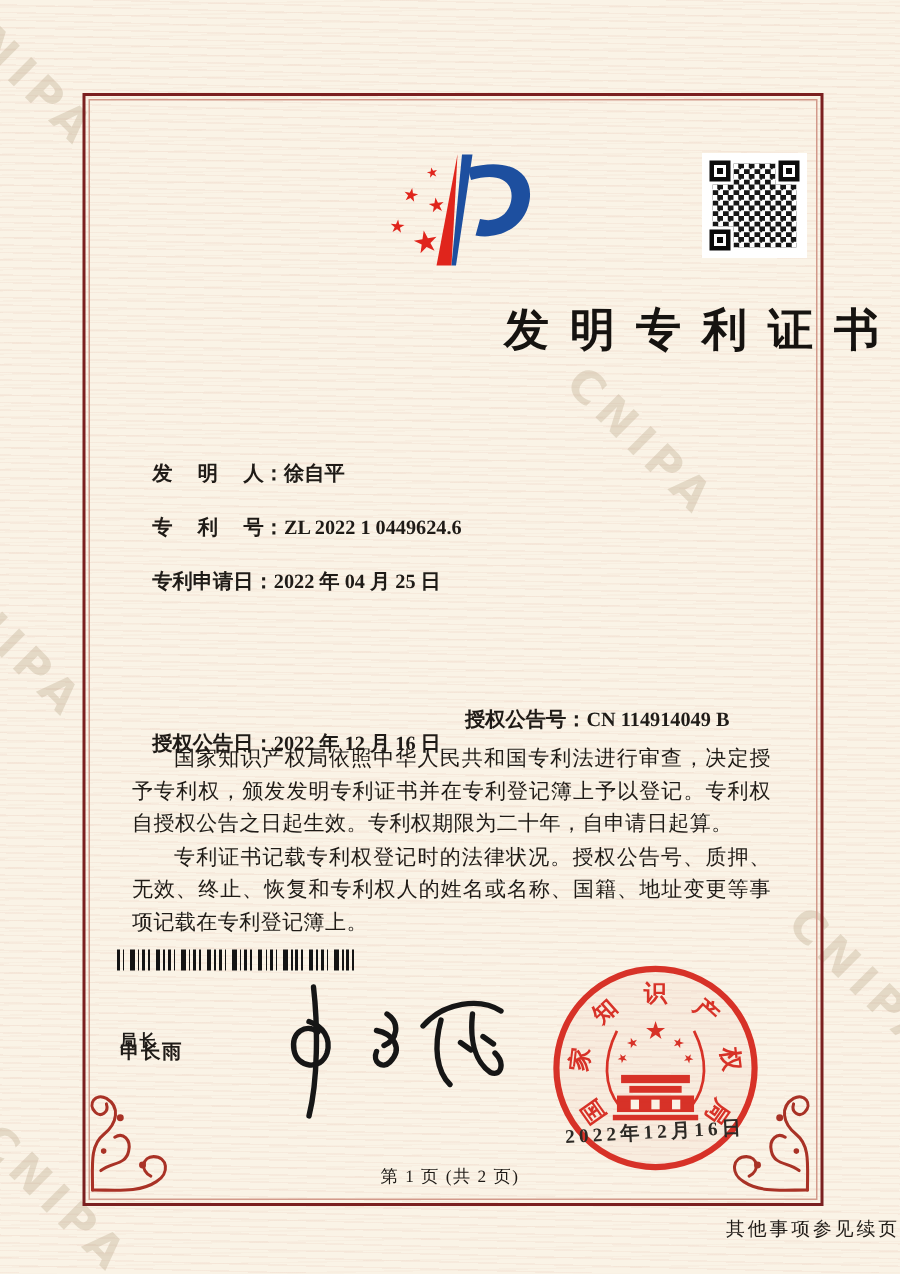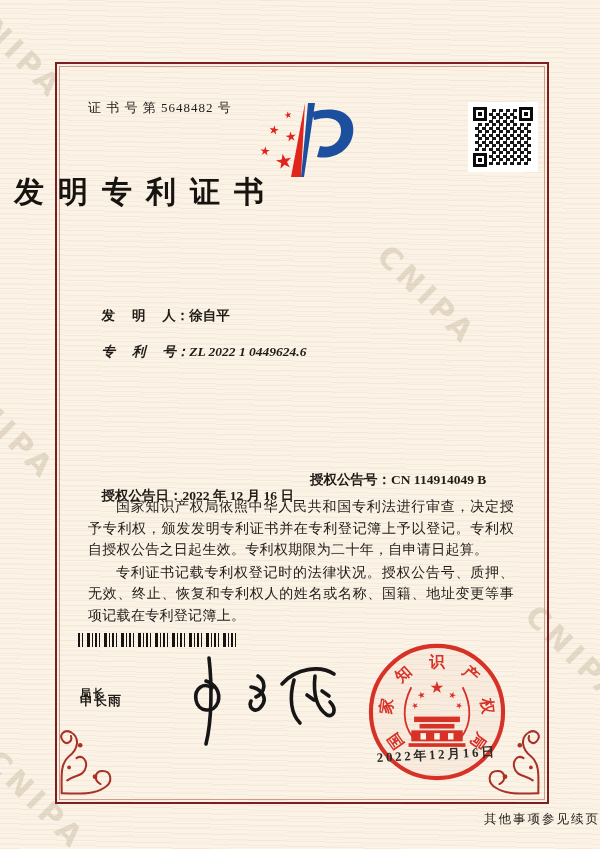--- a/index.html
+++ b/index.html
@@ -26,21 +26,21 @@
   .flourish.fl-right{left:468px;top:722px;transform:scaleX(-1);}
   
   .cert-no{left:88px;top:99px;font-size:13px;letter-spacing:1px;white-space:pre;}
   .logo{left:246px;top:100px;width:115px;height:78px;}
   .qr{left:468px;top:102px;width:70px;height:70px;background:#fff;}
   .qr-noise{position:absolute;left:7px;top:7px;width:56px;height:56px;
     background:repeating-conic-gradient(#0b0b0b 0% 25%, rgba(0,0,0,0) 0% 50%) 0 0 / 7px 7px;opacity:.95;}
   .finder{position:absolute;width:14px;height:14px;border:3px solid #0b0b0b;background:#fff;box-shadow:0 0 0 2px #fff;box-sizing:border-box;}
   .finder::after{content:"";position:absolute;left:2px;top:2px;width:4px;height:4px;background:#0b0b0b;}
   .f-tl{left:5px;top:5px;} .f-tr{right:5px;top:5px;} .f-bl{left:5px;bottom:5px;}
-  .title{left:0;right:0;top:172px;text-align:left;font-size:30px;font-weight:bold;
+  .title{left:0;right:0;top:200px;text-align:right;font-size:30px;font-weight:bold;
     letter-spacing:14px;text-indent:14px;color:#161310;}
   
   .field{left:88px;width:440px;height:20px;font-size:13.5px;font-weight:bold;white-space:pre;}
   .field .lbl{display:inline-block;min-width:74px;}
   .grant2{position:absolute;left:222px;top:0;white-space:pre;}
   
   .paras{left:88px;width:426px;top:496px;font-size:14px;line-height:21.5px;text-align:justify;letter-spacing:.3px;}
   .paras p{margin:0 0 1px 0;text-indent:2em;}
   
   .barcode{left:78px;top:633px;width:162px;height:14px;
@@ -90,21 +90,20 @@
     <g stroke="#a93226" fill="none" stroke-width="2.2" stroke-linecap="round">
       <path d="M4,76 C4,58 2,44 12,36 C22,28 24,16 14,10 C6,6 0,14 6,20 C10,24 16,20 14,14"></path>
       <path d="M4,76 C22,76 38,78 50,70 C60,64 58,52 48,52 C40,52 38,62 46,66"></path>
       <path d="M10,62 C18,56 28,58 30,48 C32,40 26,34 20,38"></path>
     </g>
     <circle cx="24" cy="24" r="2.5" fill="#a93226"></circle>
     <circle cx="40" cy="58" r="2.5" fill="#a93226"></circle>
     <circle cx="12" cy="48" r="2" fill="#a93226"></circle>
   </svg>
 
-  <div class="abs cert-no">证 书 号 第 5648482 号</div>
 
   <svg class="abs logo" viewBox="0 0 115 78">
     <text x="42" y="18" font-size="9" fill="#e0251c" text-anchor="middle" transform="rotate(-12 42 14)">★</text>
     <text x="28" y="34" font-size="12" fill="#e0251c" text-anchor="middle" transform="rotate(10 28 30)">★</text>
     <text x="45" y="41" font-size="13" fill="#e0251c" text-anchor="middle" transform="rotate(-8 45 37)">★</text>
     <text x="19" y="55" font-size="12" fill="#e0251c" text-anchor="middle" transform="rotate(6 19 51)">★</text>
     <text x="38" y="68" font-size="20" fill="#e0251c" text-anchor="middle" transform="rotate(-10 38 62)">★</text>
     <path d="M59,3 L45,77 L55,77 Z" fill="#e0251c"></path>
     <path d="M62,3 L69,3 L58,77 L55,77 Z" fill="#1d4f9f"></path>
     <path d="M66,12 C95,4 110,16 107,34 C104,52 86,60 71,57 L74,46 C85,49 94,43 95,32 C96,19 84,15 68,20 Z" fill="#1d4f9f"></path>
@@ -115,22 +114,25 @@
     <div class="finder f-tl"></div>
     <div class="finder f-tr"></div>
     <div class="finder f-bl"></div>
   </div>
 
   <div class="abs title">发明专利证书</div>
 
   <div class="abs field" style="top:291px;">
     <span class="lbl">发　 明　 人：</span><span>徐自平</span>
   </div>
-  <div class="abs field" style="top:327px;font-style:italic;">
+  <div class="abs field" style="top:327px;">
     <span class="lbl">专　 利　 号：</span><span>ZL 2022 1 0449624.6</span>
+  </div>
+  <div class="abs field" style="top:363px;">
+    <span class="lbl">专利申请日：</span><span>2022 年 04 月 25 日</span>
   </div>
   <div class="abs field" style="top:471px;">
     <span class="lbl">授权公告日：</span><span>2022 年 12 月 16 日</span>
     <span class="grant2"><span>授权公告号：</span><span>CN 114914049 B</span></span>
   </div>
 
   <div class="abs paras">
     <p>国家知识产权局依照中华人民共和国专利法进行审查，决定授予专利权，颁发发明专利证书并在专利登记簿上予以登记。专利权自授权公告之日起生效。专利权期限为二十年，自申请日起算。</p>
     <p>专利证书记载专利权登记时的法律状况。授权公告号、质押、无效、终止、恢复和专利权人的姓名或名称、国籍、地址变更等事项记载在专利登记簿上。</p>
   </div>
@@ -177,15 +179,16 @@
       <rect x="66" y="98" width="38" height="5" fill="#d6281e"></rect>
       <rect x="57" y="105" width="56" height="12" fill="#d6281e"></rect>
       <rect x="67" y="108" width="6" height="7" fill="#faf3e6"></rect>
       <rect x="82" y="108" width="6" height="7" fill="#faf3e6"></rect>
       <rect x="97" y="108" width="6" height="7" fill="#faf3e6"></rect>
       <rect x="54" y="119" width="62" height="4" fill="#d6281e"></rect>
     </g>
     <text x="85" y="136" font-size="14" font-weight="bold" fill="#23201c" text-anchor="middle" letter-spacing="3" transform="rotate(-3 85 136)">2022年12月16日</text>
   </svg>
 
+  <div class="abs page-num">第 1 页 (共 2 页)</div>
   <div class="abs footer-note">其他事项参见续页</div>
 
 </div>
 
 </body></html>

